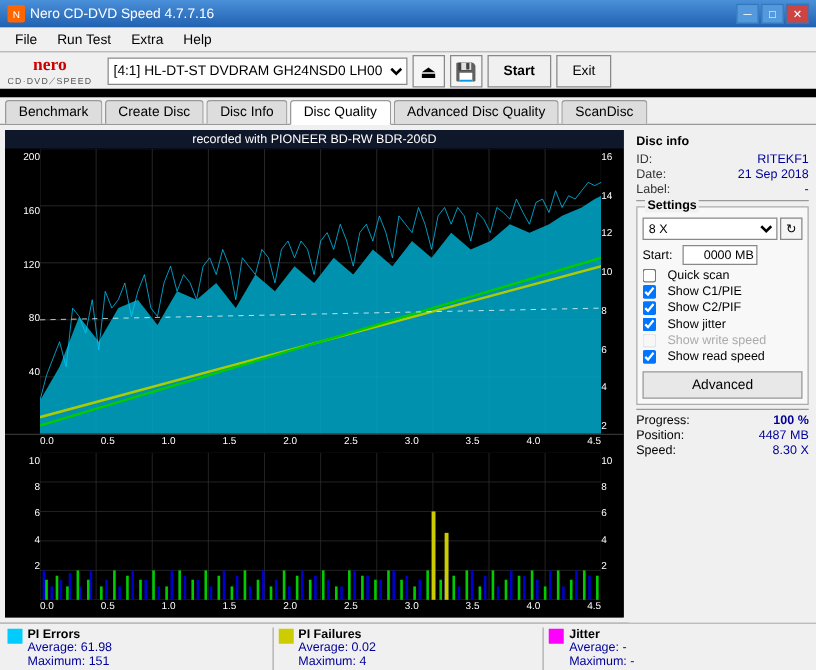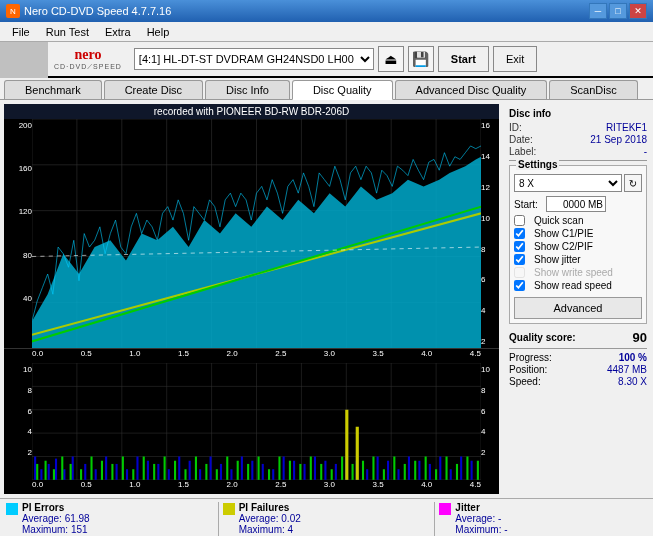--- a/index.html
+++ b/index.html
@@ -11,32 +11,32 @@
     .title-bar-icon { width: 14px; height: 14px; background: #ff6600; border-radius: 2px; font-size: 8px; display: flex; align-items: center; justify-content: center; color: white; }
     .title-bar-buttons { display: flex; gap: 2px; }
     .title-btn { width: 18px; height: 16px; background: #5599dd; border: 1px solid #3377bb; color: white; font-size: 9px; cursor: pointer; display: flex; align-items: center; justify-content: center; }
     .title-btn.close { background: #cc4444; }
     
     
     .menu-bar { background: #f0f0f0; height: 20px; display: flex; align-items: center; padding: 0 4px; border-bottom: 1px solid #aaa; font-size: 11px; }
     .menu-item { padding: 2px 8px; cursor: pointer; }
     
     
-    .toolbar { background: #f0f0f0; height: 36px; display: flex; align-items: center; padding: 2px 6px; gap: 4px; border-bottom: 2px solid #000000; margin-left: 48px; }
+    .toolbar { background: #f0f0f0; height: 36px; display: flex; align-items: center; padding: 2px 6px; gap: 4px; border-bottom: 7px solid #000000; }
     .toolbar-logo { display: flex; flex-direction: column; align-items: center; margin-right: 8px; }
     .logo-nero { font-size: 14px; font-weight: bold; color: #cc0000; font-family: serif; }
     .logo-cdspeed { font-size: 7px; color: #555; letter-spacing: 1px; }
     .drive-select { height: 22px; border: 1px solid #888; background: white; font-size: 11px; width: 240px; }
     .toolbar-icon-btn { width: 26px; height: 26px; border: 1px solid #888; background: #f5f5f5; cursor: pointer; display: flex; align-items: center; justify-content: center; font-size: 14px; }
     .start-btn { height: 26px; background: #f0f0f0; border: 1px solid #888; padding: 0 12px; cursor: pointer; font-size: 11px; font-weight: bold; }
     .exit-btn { height: 26px; background: #f0f0f0; border: 1px solid #888; padding: 0 12px; cursor: pointer; font-size: 11px; }
     
     
     .tabs { background: #f0f0f0; height: 22px; display: flex; align-items: flex-end; padding: 0 4px; border-bottom: 1px solid #999; }
-    .tab { padding: 3px 20px; border: 1px solid #999; border-bottom: none; background: #ddd; cursor: pointer; font-size: 11px; margin-right: 2px; border-radius: 3px 3px 0 0; }
+    .tab { padding: 3px 10px; border: 1px solid #999; border-bottom: none; background: #ddd; cursor: pointer; font-size: 11px; margin-right: 2px; border-radius: 3px 3px 0 0; }
     .tab.active { background: white; font-weight: normal; border-bottom: 1px solid white; position: relative; bottom: -1px; z-index: 1; }
     
     
     .main { display: flex; background: #f0f0f0; height: 398px; }
     
     
     .side-panel { width: 150px; background: #f0f0f0; padding: 4px 6px; font-size: 10px; flex-shrink: 0; }
     .panel-section-title { font-weight: bold; font-size: 10px; margin-bottom: 3px; margin-top: 4px; }
     .info-row { display: flex; justify-content: space-between; margin-bottom: 1px; font-size: 10px; }
     .info-label { color: #333; }
@@ -406,24 +406,20 @@
         <span style="color:#aaa;">Show write speed</span>
       </div>
       <div class="checkbox-row">
         <input type="checkbox" checked="" style="">
         <span>Show read speed</span>
       </div>
       
       <button class="advanced-btn">Advanced</button>
     </div>
 
-    <div class="quality-row" style="margin-top:6px;">
-      <span>Quality score:</span>
-      <span class="quality-value">90</span>
-    </div>
 
     <hr class="separator">
 
     <div class="progress-row">
       <span>Progress:</span>
       <span style="color:#000099; font-weight:bold;">100 %</span>
     </div>
     <div class="progress-row">
       <span>Position:</span>
       <span style="color:#000099;">4487 MB</span>

